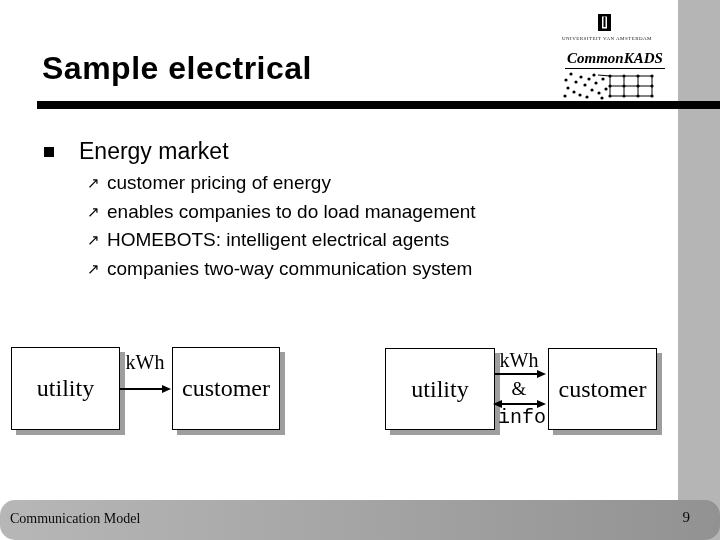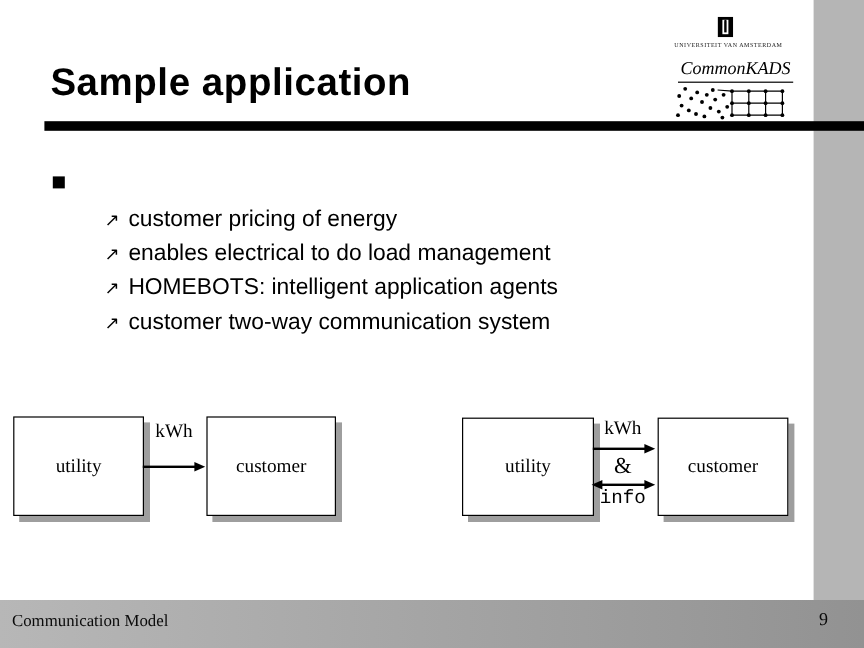--- a/index.html
+++ b/index.html
@@ -11,63 +11,63 @@
   .sidebar{position:absolute;left:678px;top:0;width:42px;height:540px;background:#b5b5b5;z-index:1;}
   
   .title-rule{position:absolute;left:37px;top:101px;width:683px;height:8px;background:#000;z-index:3;}
   
   .page-title{position:absolute;left:42px;top:50px;font-size:32px;font-weight:bold;line-height:36px;letter-spacing:.5px;}
   
   .crest{position:absolute;left:598px;top:14px;width:13px;height:17px;}
   .uva-text{position:absolute;left:552px;top:36px;width:110px;text-align:center;
     font-family:"Liberation Serif",serif;font-size:5px;letter-spacing:.45px;color:#1a1a1a;white-space:nowrap;}
   .ckads-text{position:absolute;left:565px;top:50px;font-family:"Liberation Serif",serif;
-    font-style:italic;font-weight:normal;font-size:15px;border-bottom:1.5px solid #000;padding:0 2px 1px 2px;}
+    font-style:italic;font-weight:bold;font-size:15px;border-bottom:1.5px solid #000;padding:0 2px 1px 2px;}
   .ckads-dots{position:absolute;left:562px;top:70px;width:92px;height:32px;}
   
   .heading-bullet{position:absolute;left:44px;top:147px;width:10px;height:10px;background:#000;}
   .heading-text{position:absolute;left:79px;top:138px;font-size:23px;line-height:26px;}
   .bullet-list{position:absolute;left:87px;top:169px;}
   .bullet-row{display:flex;align-items:center;height:28.6px;}
   .bullet-marker{font-size:15px;width:20px;flex:0 0 20px;}
   .bullet-text{font-size:19px;white-space:nowrap;}
   
   .dbox{position:absolute;background:#fff;border:1.5px solid #000;box-shadow:5px 5px 0 #9e9e9e;
     display:flex;align-items:center;justify-content:center;
-    font-family:"Liberation Serif",serif;font-size:16px;z-index:2;}
+    font-family:"Liberation Serif",serif;font-size:24px;z-index:2;}
   .box-utility-1{left:11px;top:347px;width:107px;height:81px;}
   .box-customer-1{left:172px;top:347px;width:106px;height:81px;}
   .box-utility-2{left:385px;top:348px;width:108px;height:80px;}
   .box-customer-2{left:548px;top:348px;width:107px;height:80px;}
   
   .aline{position:absolute;height:2px;background:#000;z-index:2;}
   .ah{position:absolute;width:0;height:0;z-index:2;}
   .ah-right{border-top:4.5px solid transparent;border-bottom:4.5px solid transparent;border-left:9px solid #000;}
   .ah-left{border-top:4.5px solid transparent;border-bottom:4.5px solid transparent;border-right:9px solid #000;}
   
-  .alabel{position:absolute;font-family:"Liberation Serif",serif;font-size:16px;text-align:center;z-index:2;white-space:nowrap;}
+  .alabel{position:absolute;font-family:"Liberation Serif",serif;font-size:20px;text-align:center;z-index:2;white-space:nowrap;}
   .lbl-kwh-1{left:123px;top:351px;width:44px;}
   .lbl-kwh-2{left:498px;top:349px;width:42px;}
   .lbl-amp-2{left:505px;top:378px;width:28px;font-size:19px;}
   .lbl-info-2{left:498px;top:406px;width:42px;font-family:Liberation Mono, monospace;}
   
   .footer{position:absolute;left:0;top:500px;width:720px;height:40px;z-index:4;
     background:linear-gradient(to right,#b7b7b7,#929292);
-    font-family:"Liberation Serif",serif;color:#0a0a0a;}
+    font-family:"Liberation Serif",serif;color:#0a0a0a;border-radius:15px;}
   .footer-title{position:absolute;left:10px;top:11px;font-size:14px;}
   .footer-page{position:absolute;right:30px;top:9px;font-size:15px;}
 </style>
 </head>
 <body>
 
 <div class="slide">
 
   <div class="sidebar"></div>
 
-  <div class="page-title">Sample application</div>
+  <div class="page-title">Sample electrical</div>
   <div class="title-rule"></div>
 
   <div class="crest">
     <svg viewBox="0 0 13 17" width="13" height="17">
       <rect width="13" height="17" fill="#000"></rect>
       <rect x="4" y="2.5" width="5" height="12" fill="#fff"></rect>
       <rect x="5.5" y="4" width="2" height="9" fill="#000"></rect>
       <circle cx="6.5" cy="3.5" r="1" fill="#000"></circle>
     </svg>
   </div>
@@ -109,37 +109,38 @@
       </g>
       <g stroke="#000" stroke-width="1" fill="none">
         <path d="M36 5 L48 6"></path>
         <path d="M48 6 H90 M48 16 H90 M48 26 H90"></path>
         <path d="M48 6 V26 M62 6 V26 M76 6 V26 M90 6 V26"></path>
       </g>
     </svg>
   </div>
 
   <div class="heading-bullet"></div>
+  <div class="heading-text">Energy market</div>
 
   <div class="bullet-list">
     <div class="bullet-row">
       <span class="bullet-marker">↗</span>
       <span class="bullet-text">customer pricing of energy</span>
     </div>
     <div class="bullet-row">
       <span class="bullet-marker">↗</span>
-      <span class="bullet-text">enables electrical to do load management</span>
+      <span class="bullet-text">enables companies to do load management</span>
     </div>
     <div class="bullet-row">
       <span class="bullet-marker">↗</span>
-      <span class="bullet-text">HOMEBOTS: intelligent application agents</span>
+      <span class="bullet-text">HOMEBOTS: intelligent electrical agents</span>
     </div>
     <div class="bullet-row">
       <span class="bullet-marker">↗</span>
-      <span class="bullet-text">customer two-way communication system</span>
+      <span class="bullet-text">companies two-way communication system</span>
     </div>
   </div>
 
   <div class="dbox box-utility-1">utility</div>
   <div class="dbox box-customer-1">customer</div>
   <div class="alabel lbl-kwh-1">kWh</div>
   <div class="aline" style="left:119px;top:388px;width:45px;"></div>
   <div class="ah ah-right" style="left:162px;top:384.5px;"></div>
 
   <div class="dbox box-utility-2">utility</div>

